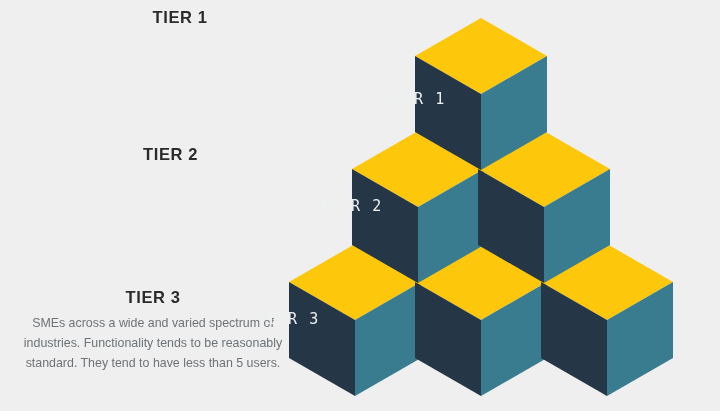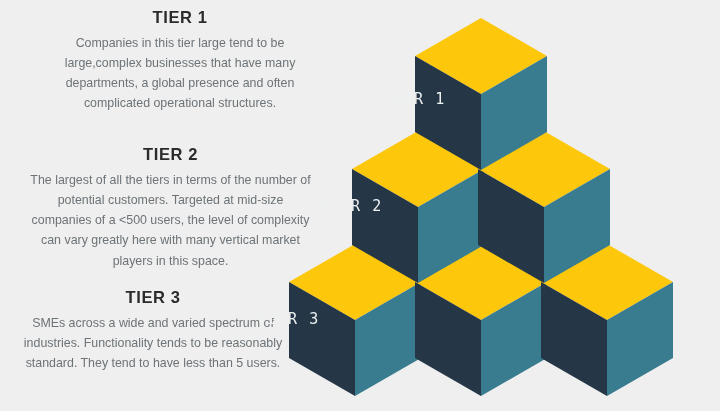--- a/index.html
+++ b/index.html
@@ -58,26 +58,24 @@
     letter-spacing: 1.6px;
   }
 </style>
 </head>
 <body>
 
 <div id="stage">
 
   <div class="text-block" id="block-1">
     <h2 class="tier-heading">TIER 1</h2>
-    <p class="tier-body">Companies in this tier large tend to be large,complex businesses that have many departments, a global presence and often complicated operational structures.</p>
   </div>
 
   <div class="text-block" id="block-2">
     <h2 class="tier-heading">TIER 2</h2>
-    <p class="tier-body">The largest of all the tiers in terms of the number of potential customers. Targeted at mid-size companies of a &lt;500 users, the level of complexity can vary greatly here with many vertical market players in this space.</p>
   </div>
 
   <div class="text-block" id="block-3">
     <h2 class="tier-heading">TIER 3</h2>
     <p class="tier-body">SMEs across a wide and varied spectrum of industries. Functionality tends to be reasonably standard.  They tend to have less than 5 users.</p>
   </div>
 
   <svg id="iso-svg" viewBox="0 0 720 411">
     <defs>
 

